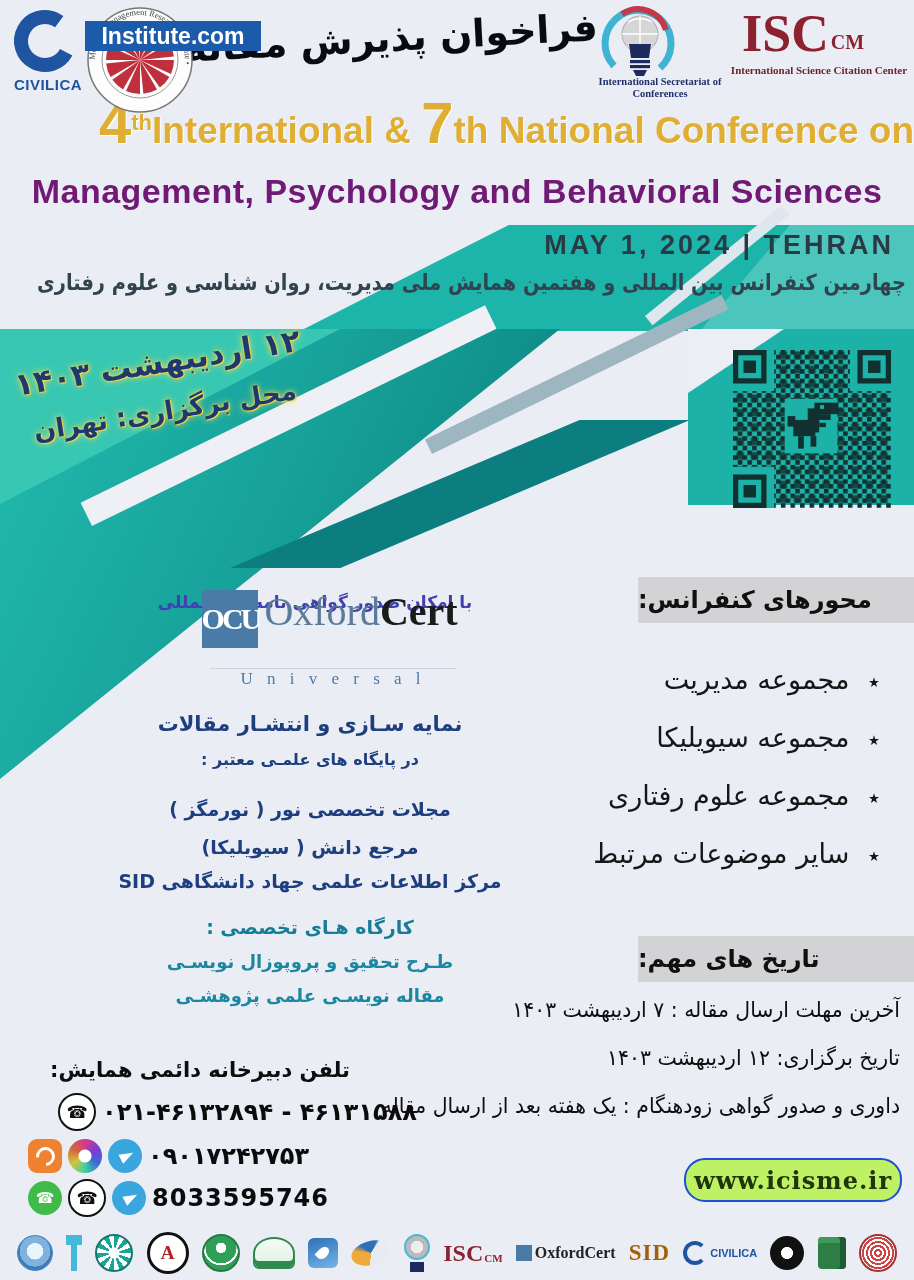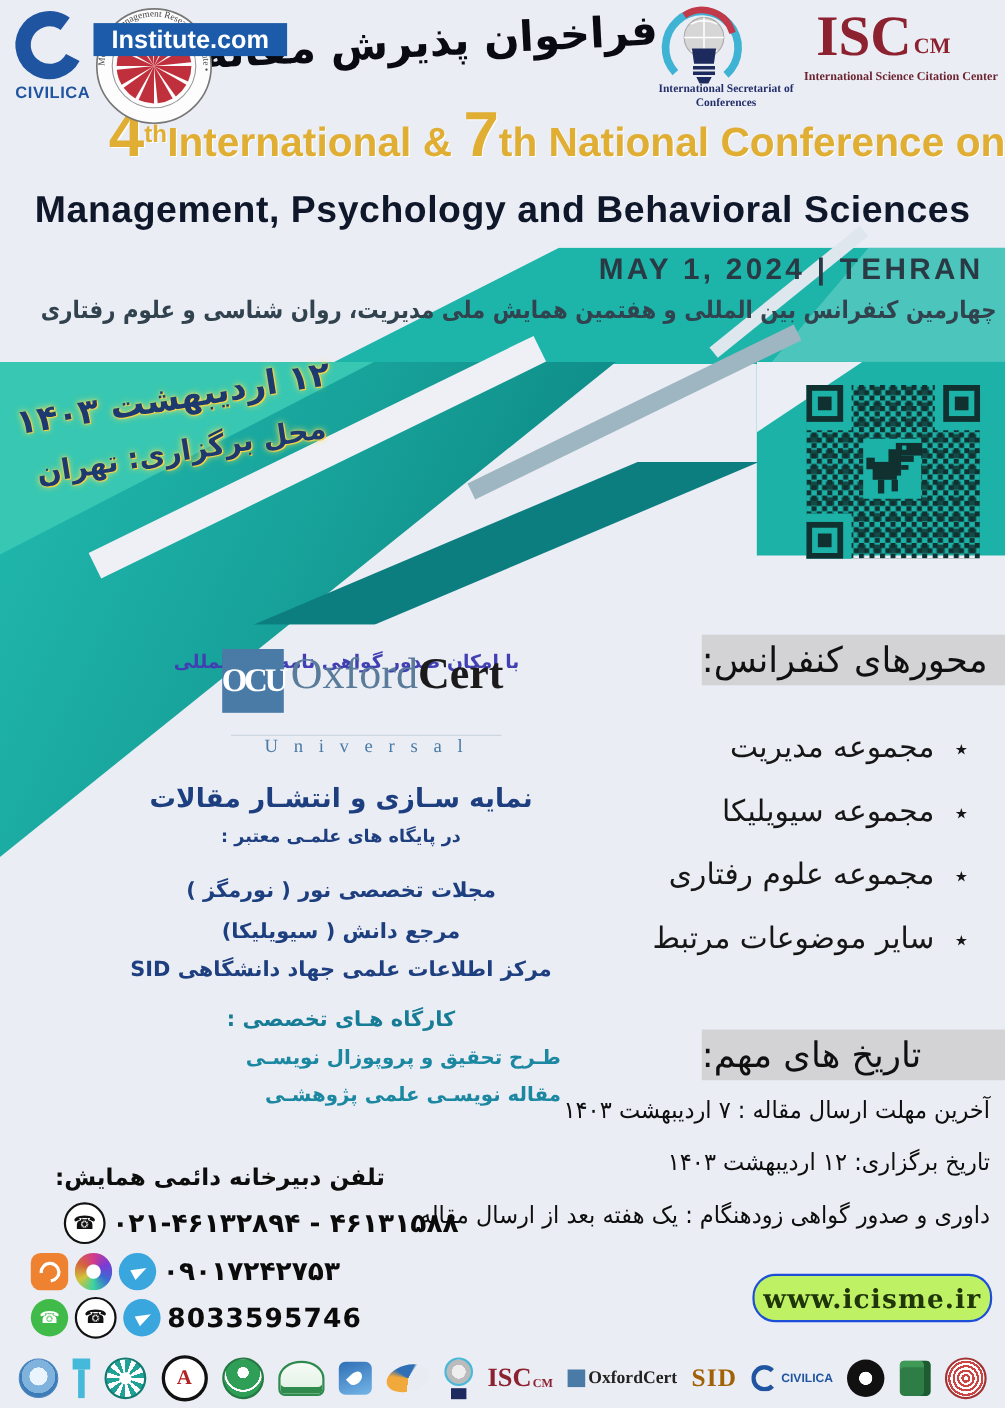--- a/index.html
+++ b/index.html
@@ -26,21 +26,21 @@
   .isccm .sub{font:700 20px "Liberation Serif",serif;color:#8c2130;margin-left:2px;margin-bottom:4px;}
   .isc-cap{left:726px;top:64px;width:186px;text-align:center;font:600 11px "Liberation Serif",serif;
            color:#6b2430;}
 
   
   .t1{left:0;top:108px;width:914px;text-align:right;color:#dfae33;
       font-family:"Liberation Sans",sans-serif;font-weight:700;font-size:37px;
       text-shadow:1px 1px 0 #fff;}
   .t1 .huge{font-size:58px;line-height:30px;}
   .t1 sup{font-size:22px;}
-  .t2{left:0;top:172px;width:914px;text-align:center;color:#0f172a;
+  .t2{left:0;top:172px;width:914px;text-align:center;color:#701a75;
       font:700 34px "Liberation Sans",sans-serif;letter-spacing:.5px;}
 
   
   .bnd-main{left:300px;top:225px;width:614px;height:106px;background:#1db4aa;
             clip-path:polygon(34% 0,100% 0,100% 100%,0 100%);}
   .bnd-light2{left:700px;top:225px;width:214px;height:106px;background:#4cc6bc;
               clip-path:polygon(42% 0,100% 0,100% 100%,0 100%);}
   .bnd-white{left:645px;top:316px;width:176px;height:12px;background:#dfe7ee;
              transform:rotate(-39deg);transform-origin:left top;}
   .may{left:350px;top:230px;width:544px;text-align:right;z-index:4;color:#2a3a45;
@@ -73,25 +73,25 @@
   
   .cert-note{left:140px;top:592px;width:350px;text-align:center;color:#4040b2;
              font-weight:700;font-size:17px;}
   .oxford{left:150px;top:590px;width:360px;display:flex;align-items:flex-start;justify-content:center;}
   .ocu{width:56px;height:58px;background:#4a7ba6;color:#fff;display:flex;align-items:center;
        justify-content:center;font:700 30px "Liberation Serif",serif;letter-spacing:-3px;}
   .oxname{font:400 40px/44px "Liberation Serif",serif;color:#5a7b99;margin-left:6px;}
   .oxname b{color:#1b1b1b;font-weight:700;}
   .oxuni{position:absolute;left:210px;top:668px;width:246px;text-align:center;color:#4a7ba6;
          font:400 17px "Liberation Serif",serif;letter-spacing:5px;border-top:1px solid #c9d4de;}
-  .idx1{left:110px;top:712px;width:400px;text-align:center;color:#1e3f7f;font-weight:700;font-size:24px;}
+  .idx1{left:110px;top:712px;width:400px;text-align:center;color:#1e3f7f;font-weight:700;font-size:21px;}
   .idx2{left:110px;top:750px;width:400px;text-align:center;color:#1e3f7f;font-weight:700;font-size:16px;}
   .idxi{left:110px;width:400px;text-align:center;color:#1e3f7f;font-weight:700;font-size:19px;}
   .wst{left:110px;top:916px;width:400px;text-align:center;color:#177c95;font-weight:700;font-size:19px;}
-  .wsi{left:110px;width:400px;text-align:right;color:#1b87a1;font-weight:700;font-size:18px;}
+  .wsi{left:110px;width:400px;text-align:center;color:#1b87a1;font-weight:700;font-size:18px;}
   .ct-title{left:30px;top:1058px;width:340px;text-align:center;color:#0d0d0d;font-weight:700;font-size:21px;}
   .ph-row{height:40px;display:flex;align-items:center;gap:6px;z-index:5;}
   .num{font-weight:700;font-size:24px;color:#0b0b0b;letter-spacing:1px;direction:ltr;}
   .ic{width:34px;height:34px;border-radius:50%;display:flex;align-items:center;justify-content:center;
       color:#fff;flex:0 0 auto;}
   .ic-phone{background:#fff;border:2.5px solid #111;color:#111;}
   .ic-phone::after{content:"☎";font-size:17px;}
   .ic-eitaa{background:#ef8231;border-radius:9px;position:relative;}
   .ic-eitaa::after{content:"";width:13px;height:13px;border:3.5px solid #fff;border-radius:50%;
                    border-bottom-color:transparent;transform:rotate(40deg);}
@@ -99,21 +99,21 @@
              conic-gradient(#d33b8a,#7b3bd3,#3b6bd3,#3bd3a0,#d3c43b,#d3663b,#d33b8a);}
   .ic-tg{background:#39a6dd;}
   .plane{width:0;height:0;border-style:solid;border-width:5px 0 5px 14px;
          border-color:transparent transparent transparent #fff;transform:rotate(-28deg);margin-left:4px;}
   .ic-wa{background:#40bb49;}
   .ic-wa::after{content:"☎";font-size:15px;}
 
   
   .band{background:#d3d3d5;height:46px;left:638px;width:276px;display:flex;align-items:center;
         justify-content:flex-end;padding-right:16px;box-sizing:border-box;
-        font-weight:400;font-size:32px;color:#101010;}
+        font-weight:700;font-size:24px;color:#101010;}
   .topic{width:540px;right:34px;text-align:right;font-size:27px;color:#161616;}
   .topic .bl{font-size:22px;margin-left:10px;}
   .dline{right:14px;width:620px;text-align:right;font-size:21.5px;color:#0e0e0e;
          transform:scaleX(.95);transform-origin:right center;}
   .pill{left:684px;top:1158px;width:214px;height:40px;background:#bef264;border:2px solid #1d4ed8;
         border-radius:21px;display:flex;align-items:center;justify-content:center;
         font:700 24px "DejaVu Serif",serif;color:#20360a;letter-spacing:1px;}
 
   
   .footer{left:0;top:1226px;width:914px;height:54px;display:flex;align-items:center;

